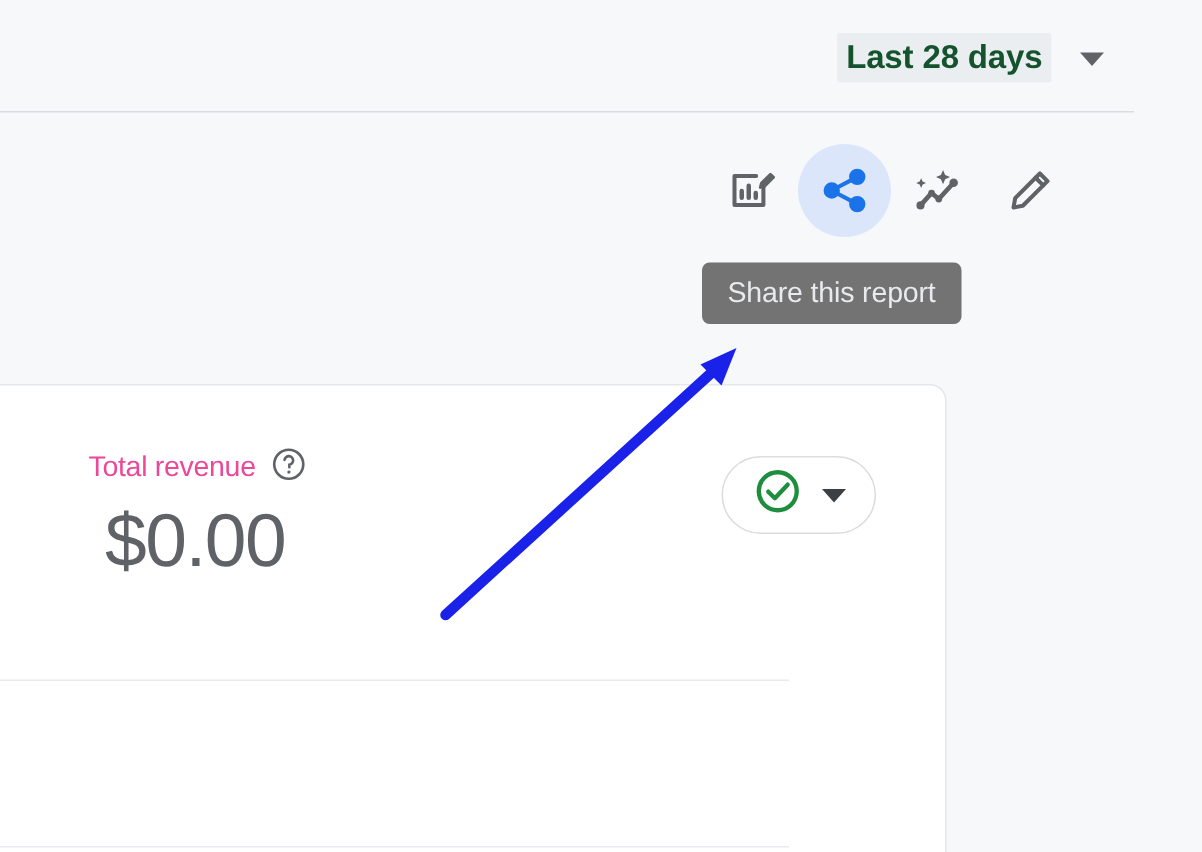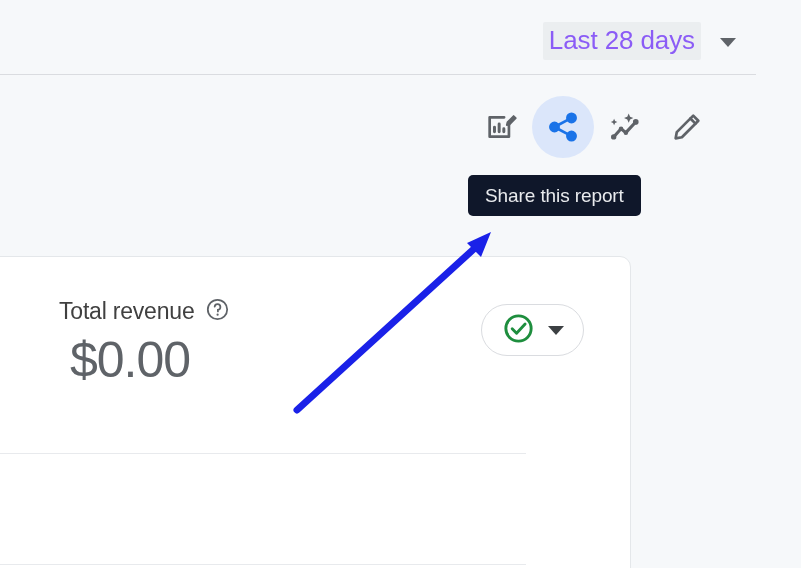--- a/index.html
+++ b/index.html
@@ -27,23 +27,23 @@
 
   .daterange-inner {
     position: absolute;
     right: 65px; top: 22px;
     display: flex;
     align-items: center;
     gap: 13px;
   }
 
   .range-chip {
-    font-size: 26px;
-    font-weight: normal;
-    color: #8b5cf6;
+    font-size: 22px;
+    font-weight: bold;
+    color: #14532d;
     background: #ebeef0;
     padding: 3px 6px 4px 6px;
     border-radius: 2px;
     letter-spacing: -0.1px;
     white-space: nowrap;
   }
 
   .range-dates {
     font-size: 23px;
     color: #5f6368;
@@ -87,21 +87,21 @@
   .icon-btn svg { display: block; }
 
   
   .tooltip {
     position: absolute;
     left: 468px; top: 175px;
     height: 41px;
     padding: 0 17px;
     display: flex;
     align-items: center;
-    background: #0f172a;
+    background: #737373;
     border-radius: 5px;
   }
   .tooltip span {
     color: #e8eaed;
     font-size: 19px;
     white-space: nowrap;
     letter-spacing: -0.1px;
   }
 
   
@@ -115,22 +115,22 @@
   }
 
   .card-head {
     position: absolute;
     left: 78px; top: 40px;
     display: flex;
     align-items: center;
     gap: 10px;
   }
   .metric-label {
-    font-size: 23px;
-    color: #404040;
+    font-size: 19px;
+    color: #ec4899;
     letter-spacing: -0.2px;
     white-space: nowrap;
   }
   .help-icon { display: block; }
 
   .metric-value {
     position: absolute;
     left: 76px; top: 74px;
     font-size: 50px;
     color: #5f6368;

